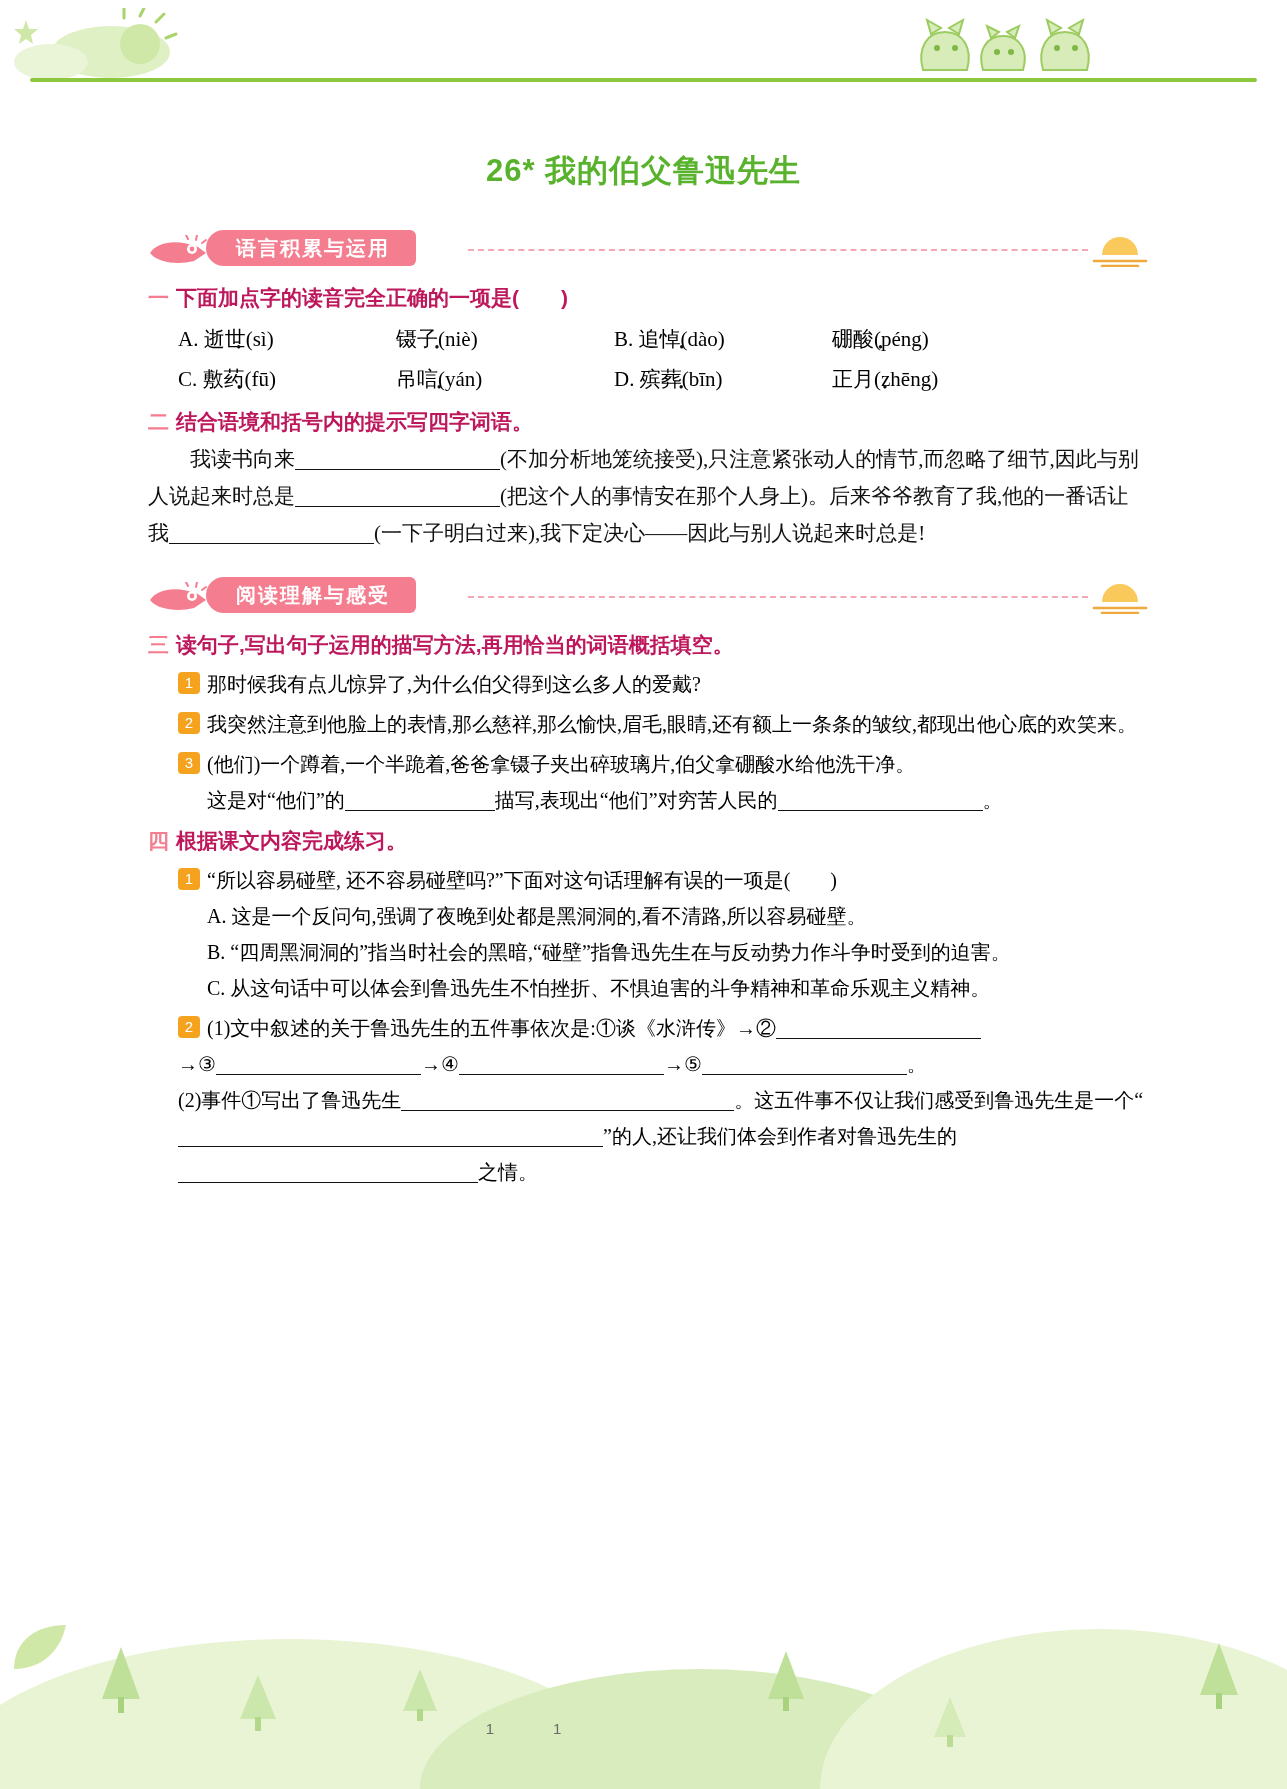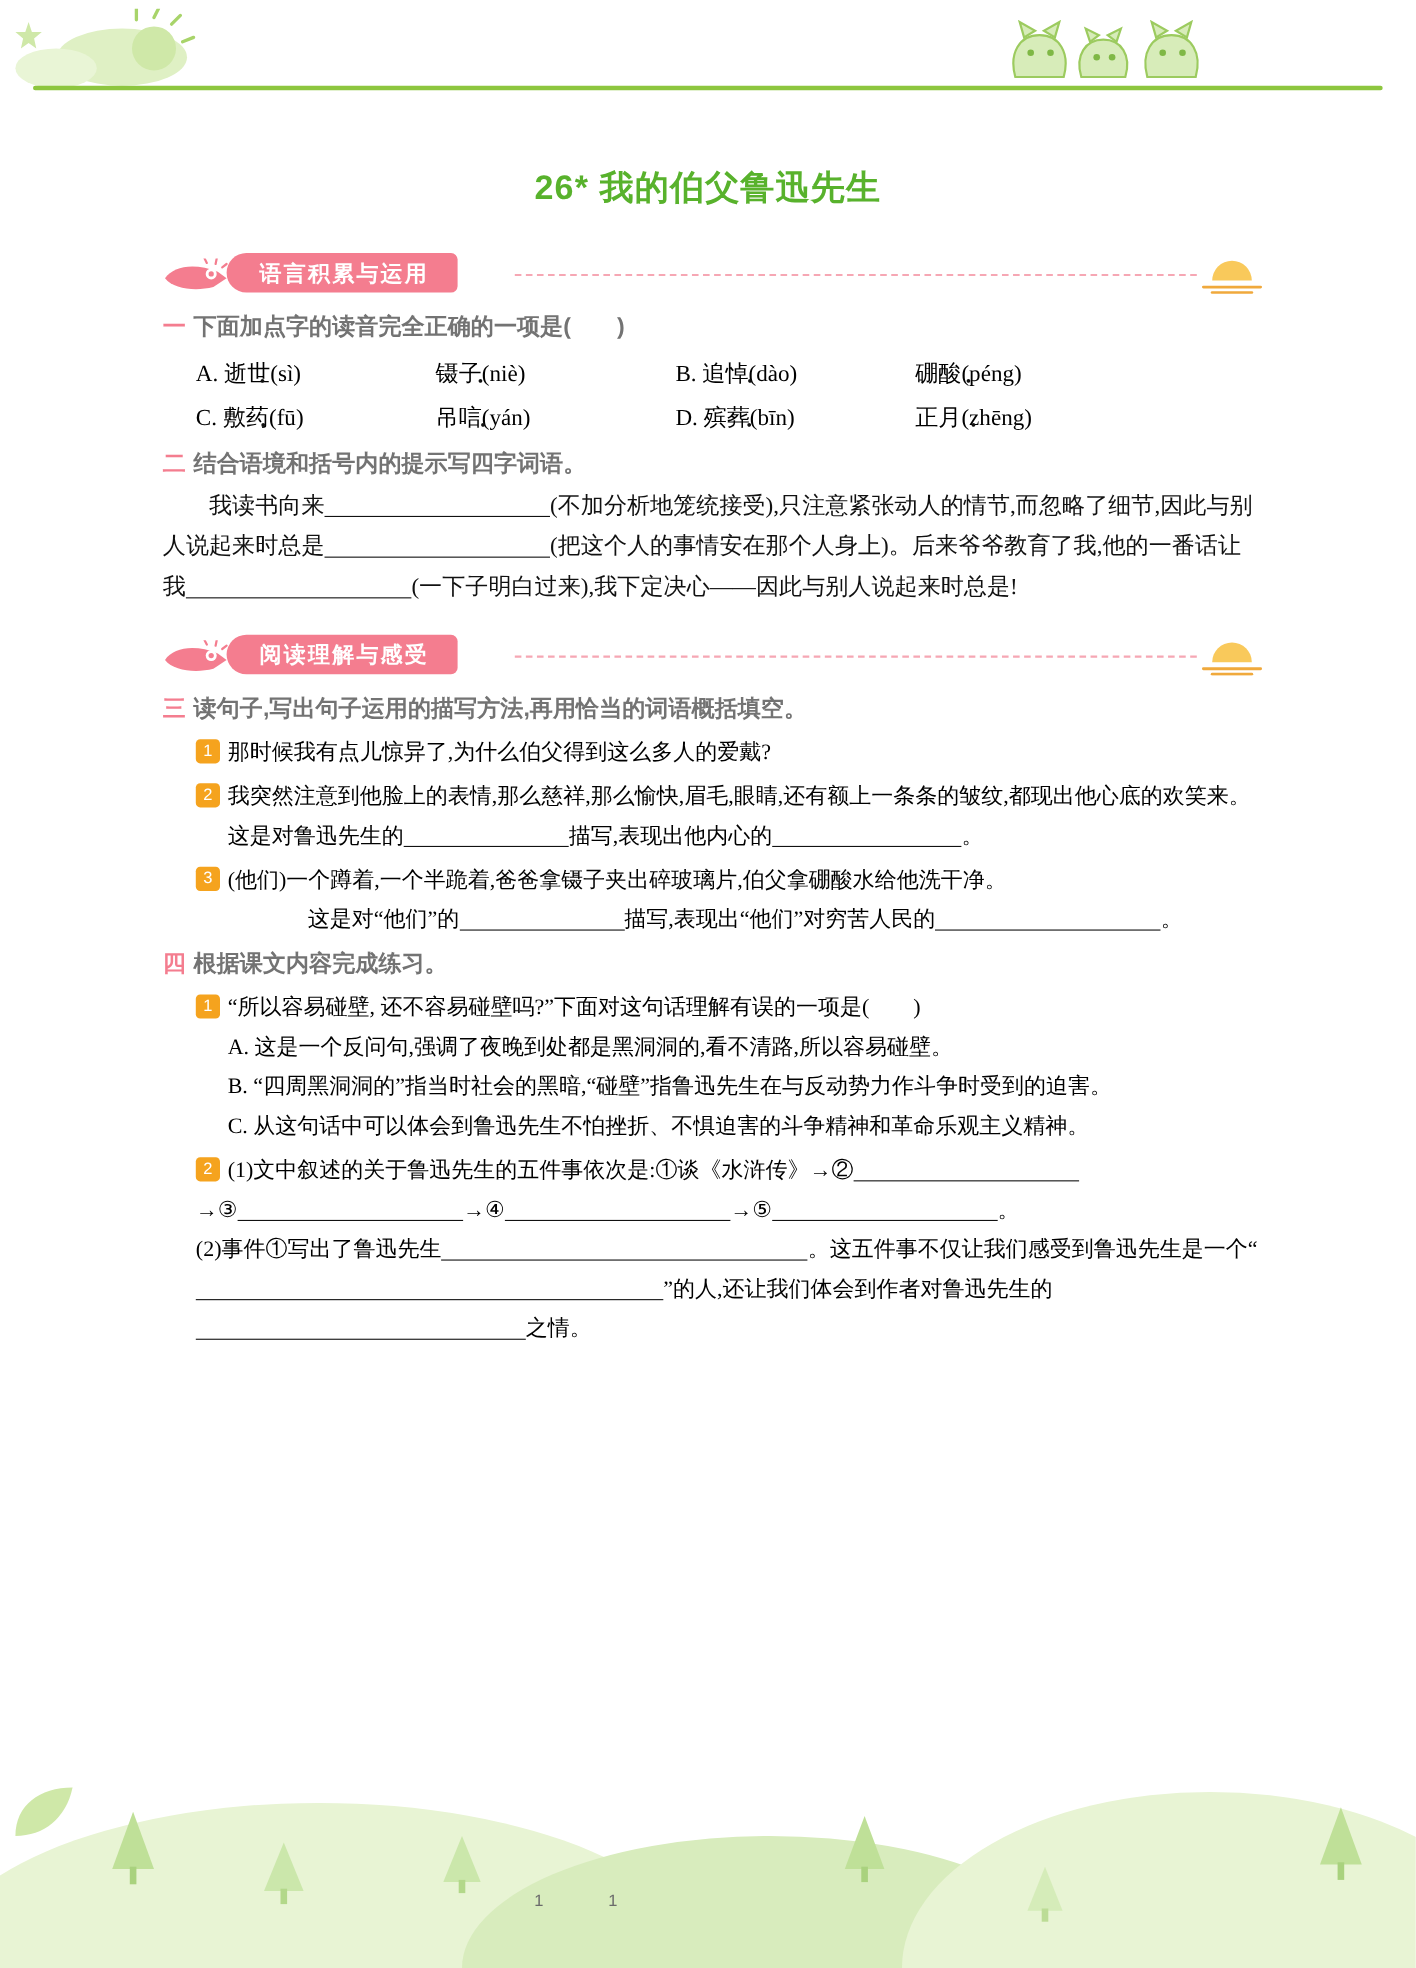--- a/index.html
+++ b/index.html
@@ -59,21 +59,21 @@
 
   
   .qrow { display:flex; align-items:flex-start; margin:6px 0 2px 0; }
   .qnum {
     flex:0 0 auto; width:28px; color:#f47d8f; font-weight:bold;
     font-size:21px; line-height:34px; font-family:"Liberation Sans", sans-serif;
     text-align:left;
   }
   .qtext {
     font-family:"Liberation Sans", sans-serif;
-    font-weight:bold; font-size:21px; line-height:34px; color:#737373;
+    font-weight:bold; font-size:21px; line-height:34px; color:#be185d;
   }
 
   .body-text {
     font-size:21px; line-height:37px; color:#111;
     font-family:"Liberation Serif", serif;
   }
   .indent { text-indent:42px; }
 
   
   .choices { margin:4px 0 2px 30px; }
@@ -282,30 +282,27 @@
     <div class="sub">
       <div class="txt" style="margin-left:30px;">
         <span class="badge">1</span><span>那时候我有点儿惊异了,为什么伯父得到这么多人的爱戴?</span>
       </div>
     </div>
 
     <div class="sub">
       <div class="txt" style="margin-left:30px;">
         <span class="badge">2</span><span>我突然注意到他脸上的表情,那么慈祥,那么愉快,眉毛,眼睛,还有额上一条条的皱纹,都现出他心底的欢笑来。</span>
       </div>
+    </div>
+
+    <div class="sub">
+      <div class="txt" style="margin-left:30px;">
+        <span class="badge">3</span><span>(他们)一个蹲着,一个半跪着,爸爸拿镊子夹出碎玻璃片,伯父拿硼酸水给他洗干净。</span>
+      </div>
       <div class="subbody" style="margin-left:59px;">
-        <span>这是对鲁迅先生的</span><span class="blank b140"></span><span>描写,表现出他内心的</span><span class="blank b160"></span><span>。</span>
-      </div>
-    </div>
-
-    <div class="sub">
-      <div class="txt" style="margin-left:30px;">
-        <span class="badge">3</span><span>(他们)一个蹲着,一个半跪着,爸爸拿镊子夹出碎玻璃片,伯父拿硼酸水给他洗干净。</span>
-      </div>
-      <div class="subbody" style="margin-left:59px;text-align:center;">
         <span>这是对“他们”的</span><span class="blank b140"></span><span>描写,表现出“他们”对穷苦人民的</span><span class="blank b200"></span><span>。</span>
       </div>
     </div>
 
     <div class="qrow">
       <div class="qnum cjk-num">四</div>
       <div class="qtext">根据课文内容完成练习。</div>
     </div>
 
     <div class="sub">

